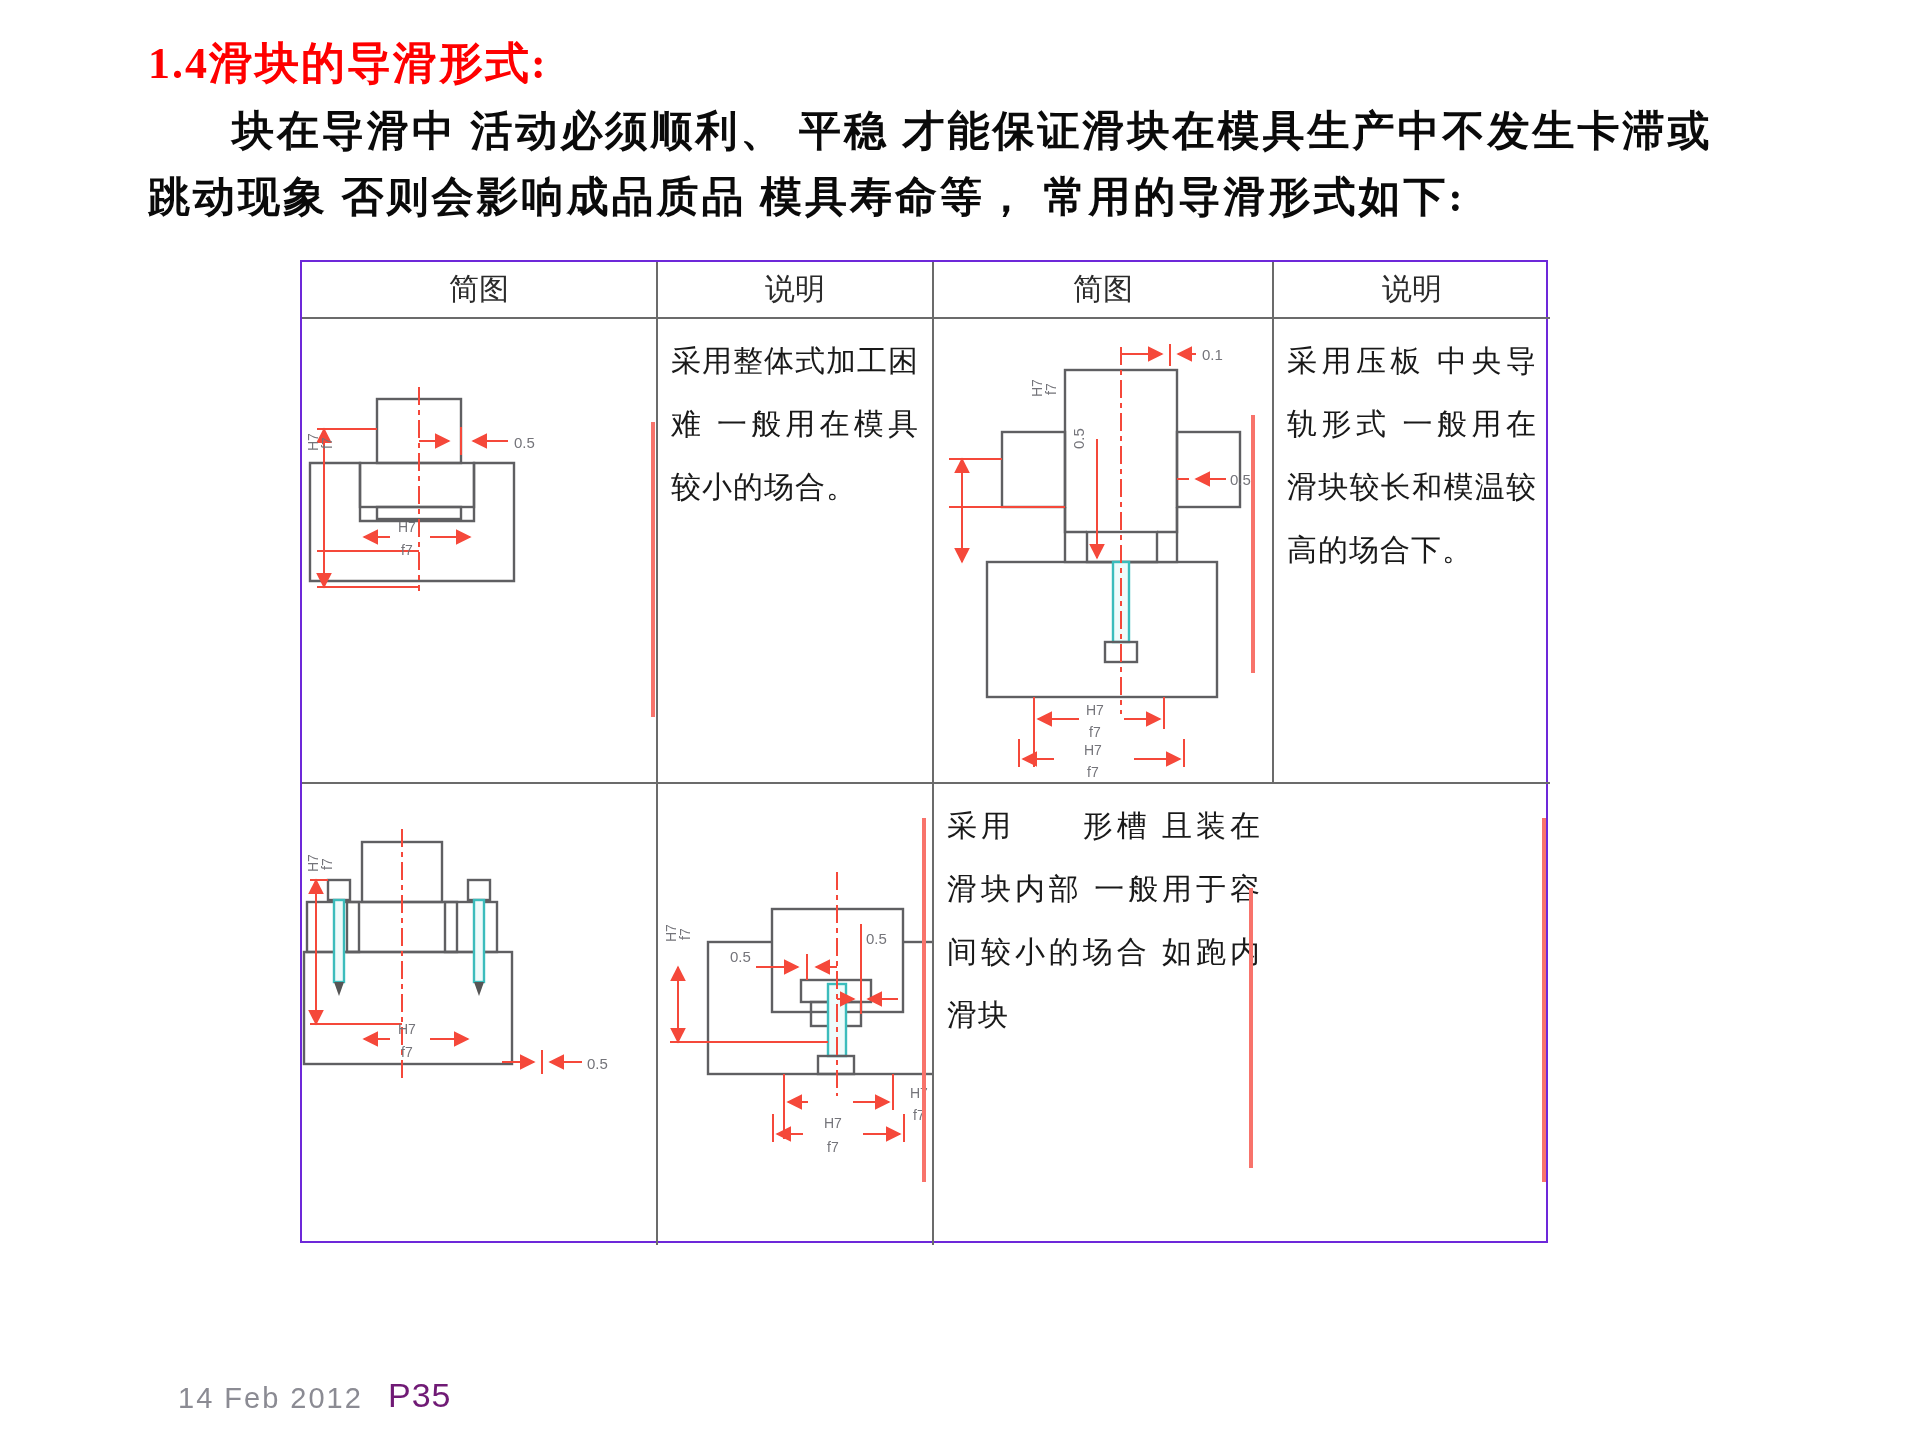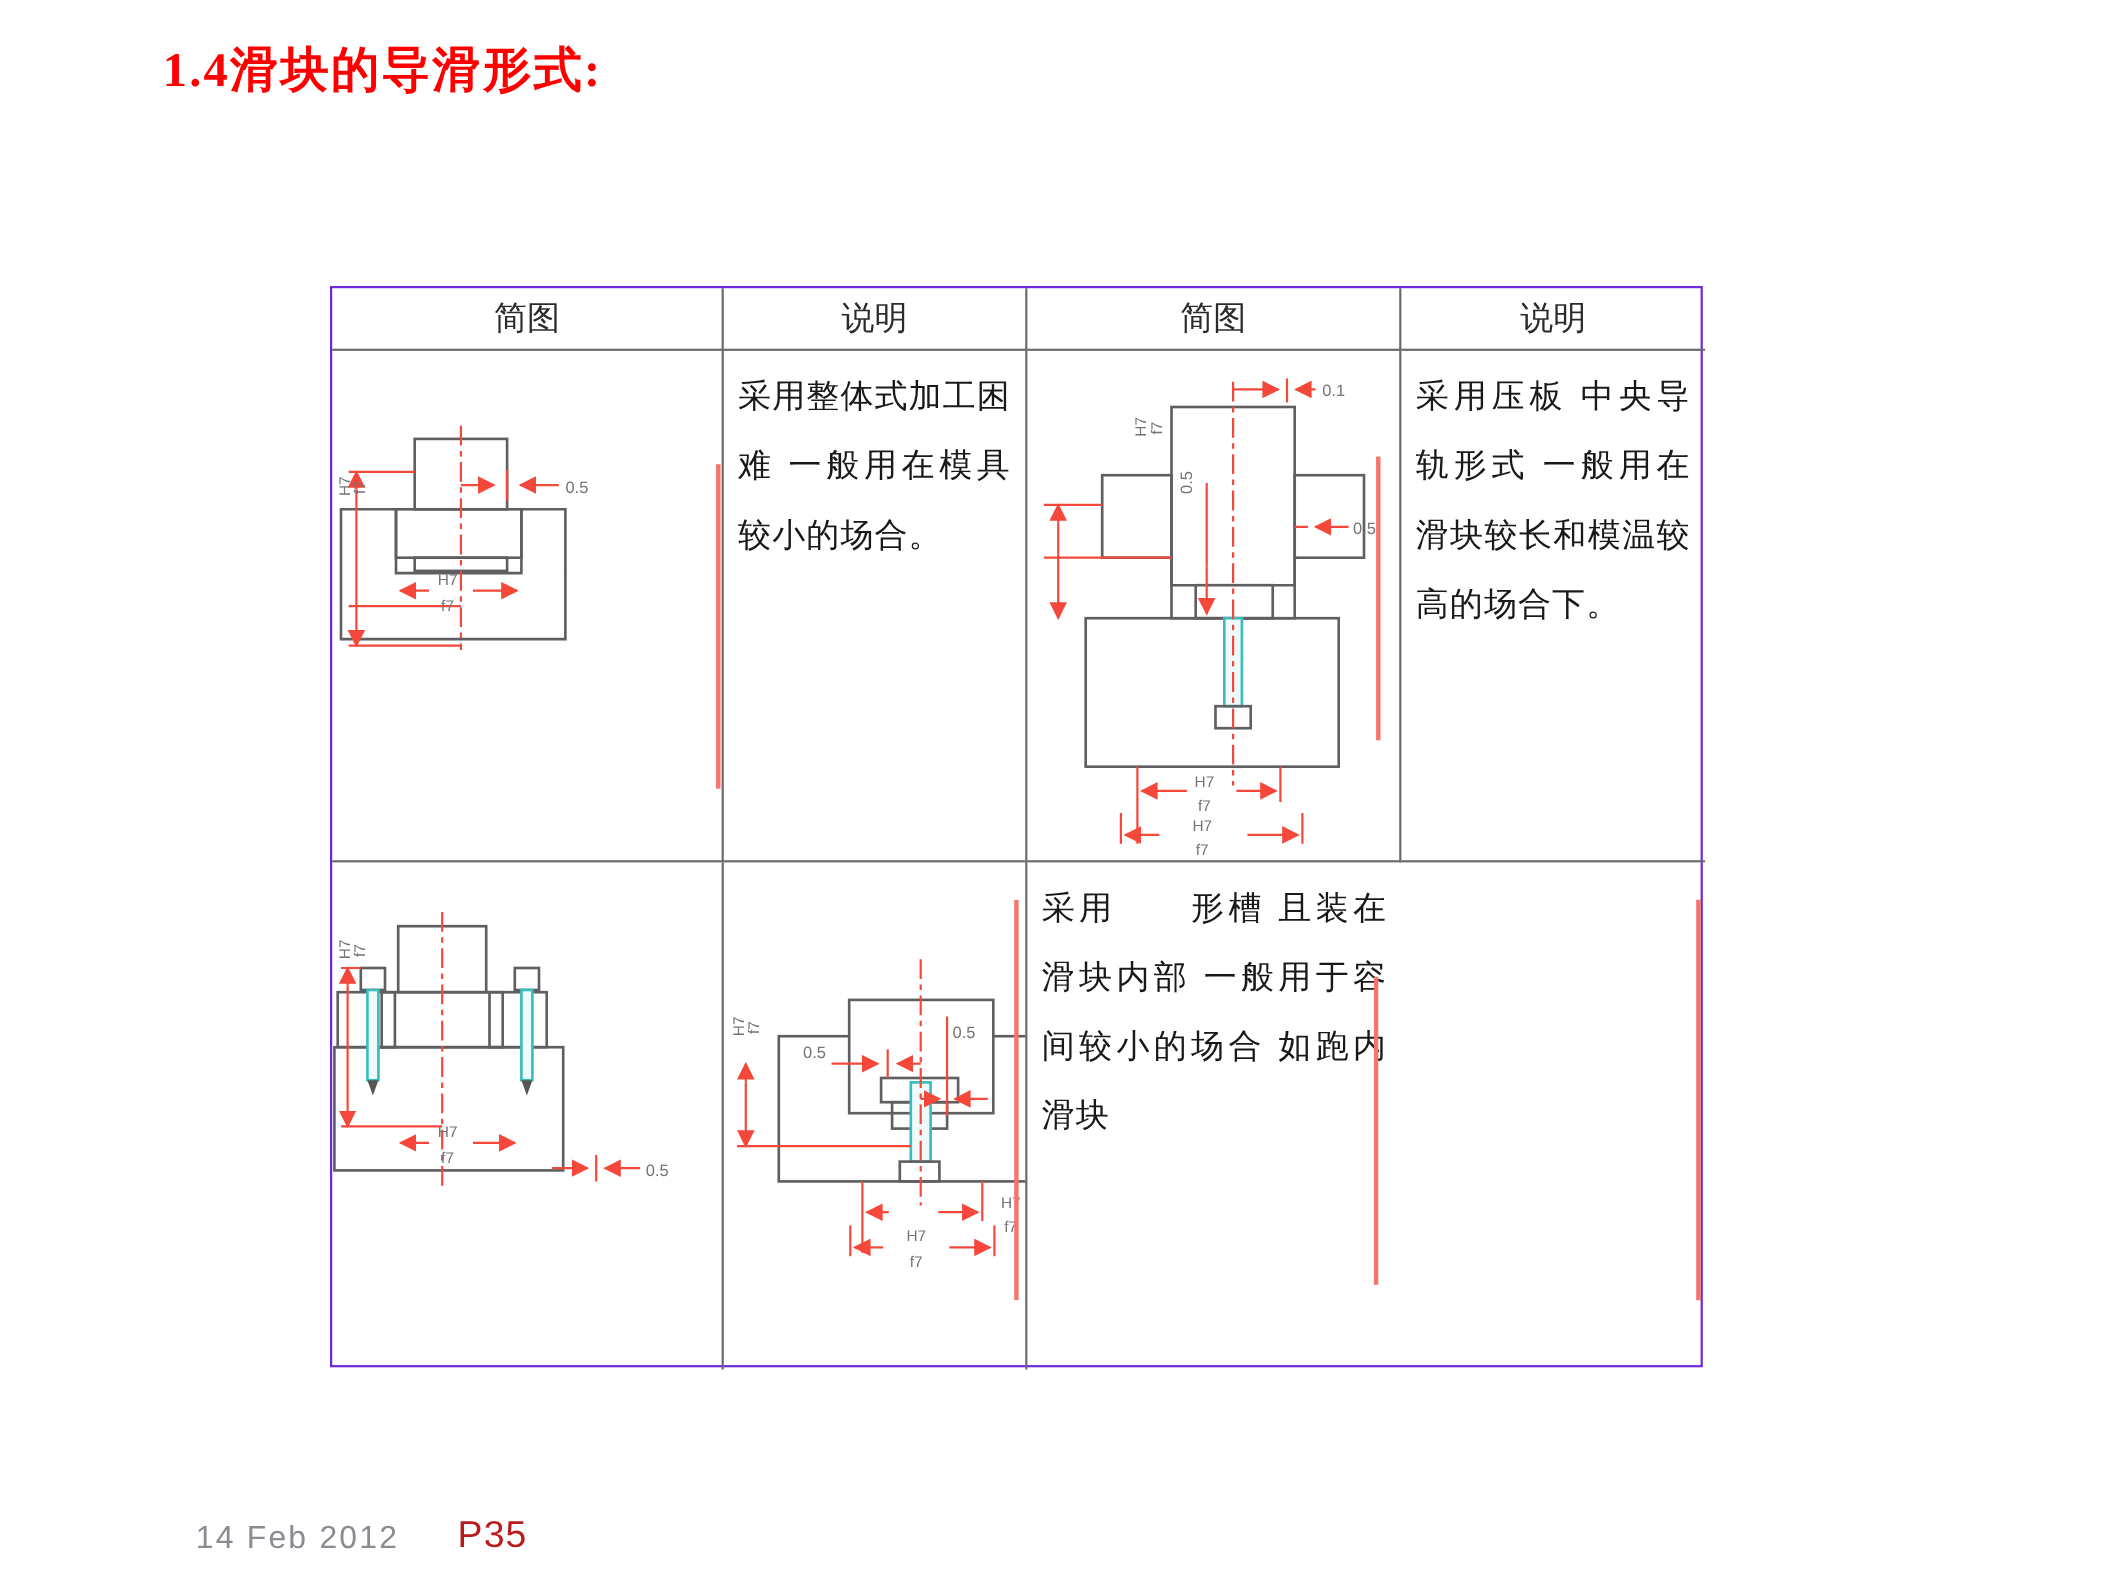--- a/index.html
+++ b/index.html
@@ -14,40 +14,44 @@
          border:2px solid #6d28d9;box-sizing:border-box;}
   .cell{border-right:2px solid #6b6b6b;border-bottom:2px solid #6b6b6b;box-sizing:border-box;position:relative;overflow:hidden;}
   .cell.last-col{border-right:none;}
   .cell.last-row{border-bottom:none;}
   .hcell{display:flex;align-items:center;justify-content:center;font-size:30px;color:#2b2b2b;}
   .dcell{display:flex;}
   .desc{padding:10px 13px;font-size:30px;color:#191919;line-height:63px;letter-spacing:1px;text-align:justify;text-justify:inter-ideograph;}
   .red-bar{position:absolute;width:4px;background:#f8736b;}
   .footer{position:absolute;left:178px;top:1382px;font-family:"Liberation Sans","DejaVu Sans",sans-serif;}
   .date{position:absolute;left:0;top:0;font-size:29px;color:#8b8b93;letter-spacing:2px;white-space:nowrap;}
-  .pageno{position:absolute;left:210px;top:-6px;font-size:34px;color:#b91c1c;letter-spacing:1px;margin-left:28px;}
+  .pageno{position:absolute;left:210px;top:-6px;font-size:34px;color:#701a75;letter-spacing:1px;}
   svg text{font-family:"Liberation Sans","DejaVu Sans",sans-serif;fill:#74747a;font-size:15px;}
   svg .fit{font-size:14px;}
   .dia{position:absolute;left:0;top:0;}
 </style>
 </head>
 <body>
 
 <div class="page">
 
   <svg width="0" height="0" style="position:absolute" aria-hidden="true">
     <defs>
       <marker id="ar" viewBox="0 0 10 10" refX="9" refY="5" markerWidth="8" markerHeight="8" orient="auto-start-reverse">
         <path d="M0 0 L10 5 L0 10 z" fill="#f5483a"></path>
       </marker>
     </defs>
   </svg>
 
   <div class="title">1.4滑块的导滑形式:</div>
 
+  <div class="para">
+    <div class="l1">块在导滑中 活动必须顺利、 平稳 才能保证滑块在模具生产中不发生卡滞或</div>
+    <div class="l2">跳动现象 否则会影响成品质品 模具寿命等， 常用的导滑形式如下:</div>
+  </div>
 
   <div class="sheet">
 
     <div class="cell hcell">简图</div>
     <div class="cell hcell">说明</div>
     <div class="cell hcell">简图</div>
     <div class="cell hcell last-col">说明</div>
 
     <div class="cell">
       <svg class="dia" width="354" height="463" viewBox="0 0 354 463">

